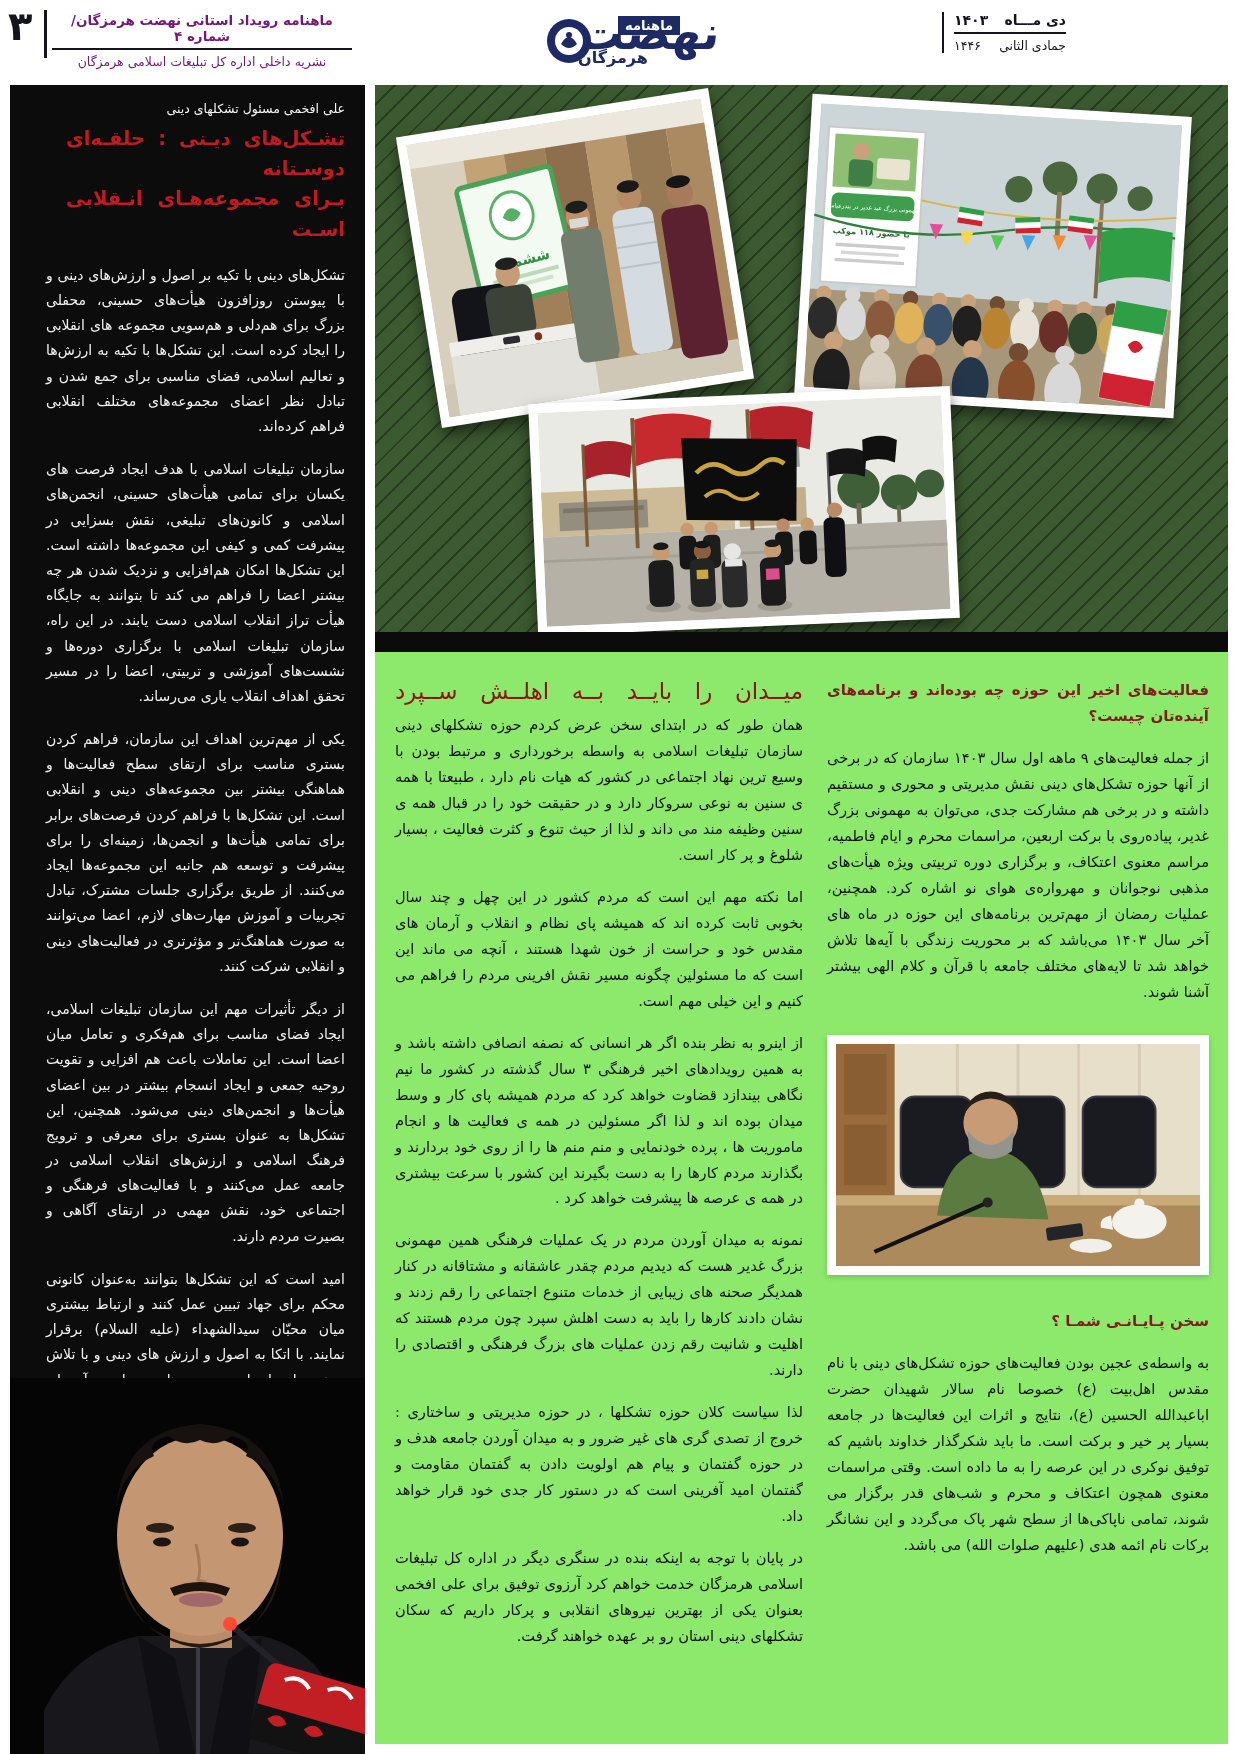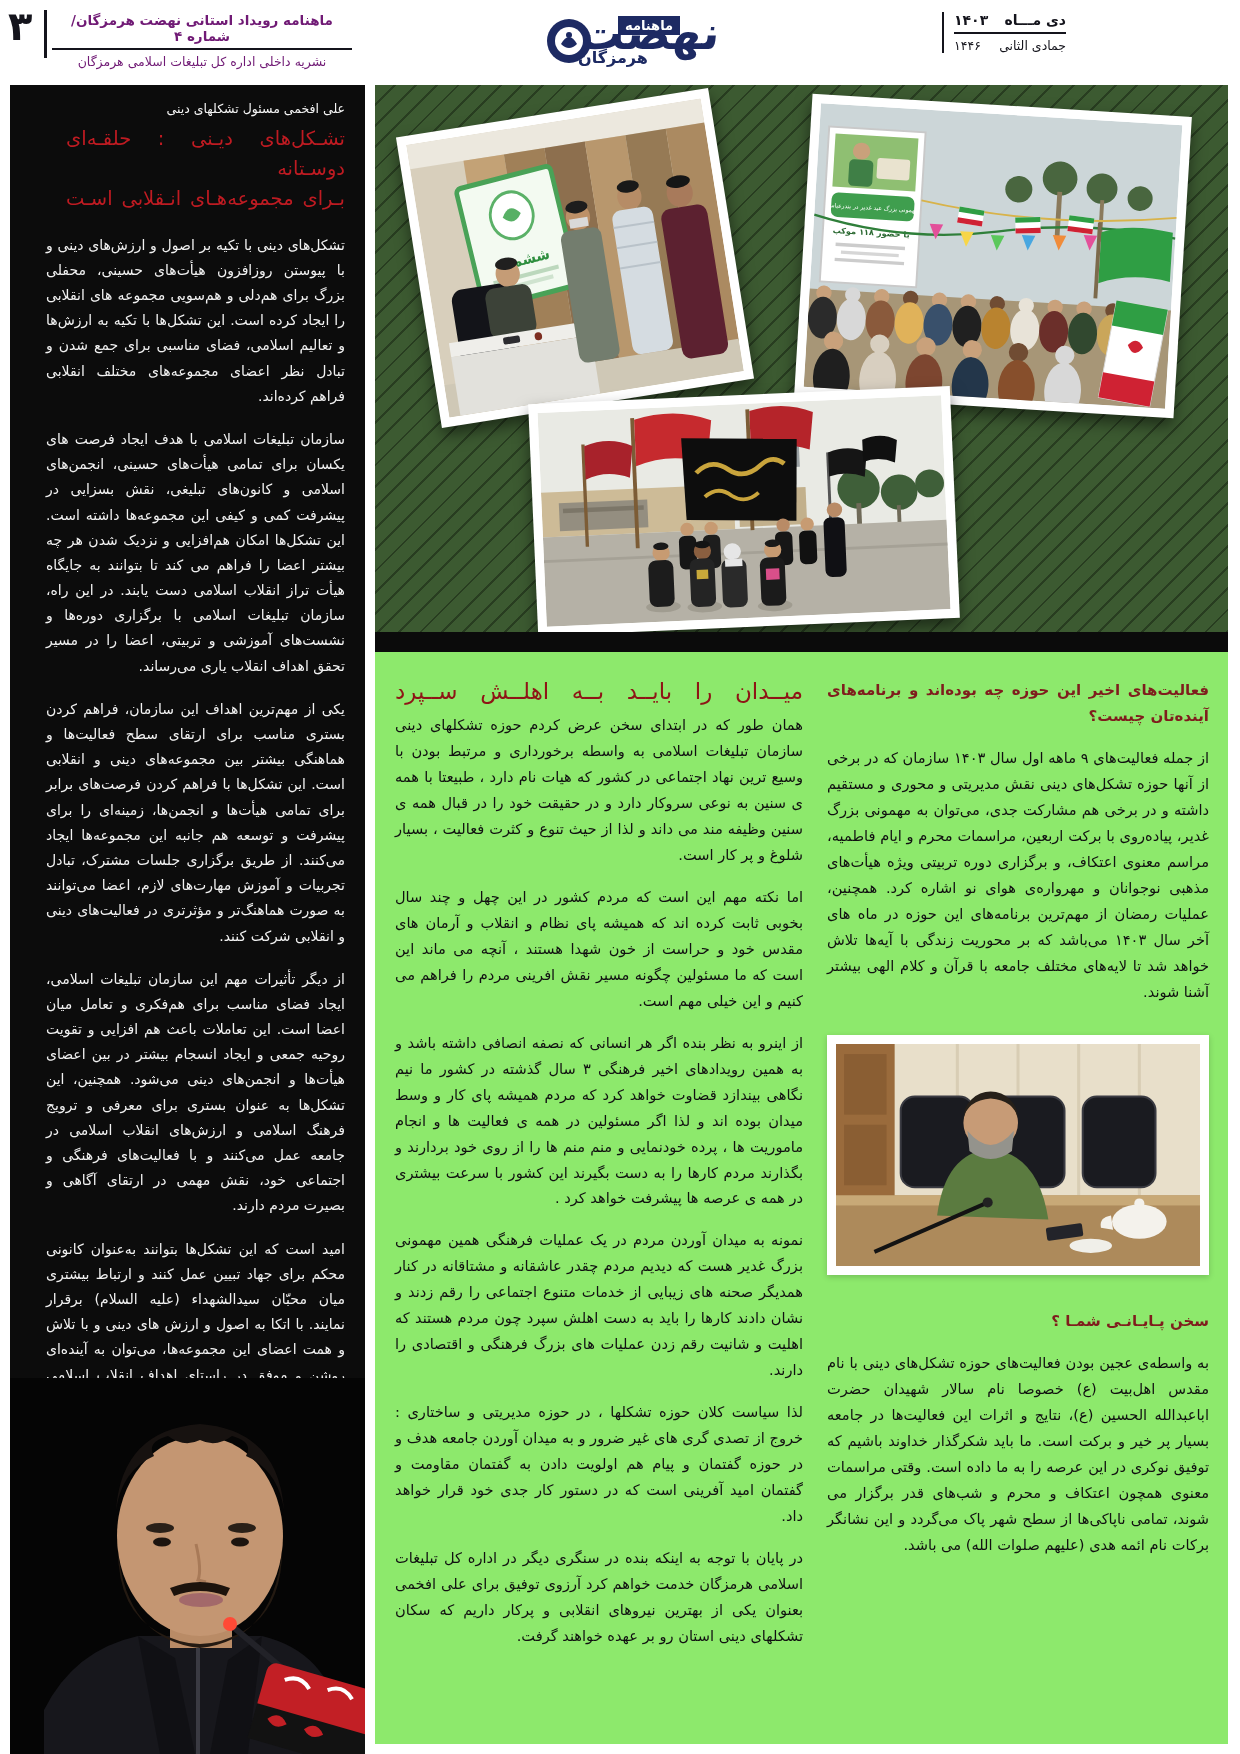--- a/index.html
+++ b/index.html
@@ -25,21 +25,21 @@
   .logo-region { position:absolute; left:58px; top:44px; font-size:16px; font-weight:bold; color:#1d2a63; }
   .header-right { position:absolute; left:942px; top:12px; width:124px; color:#14141c;
                   border-left:2.5px solid #14141c; padding-left:10px; }
   .header-right .row { display:flex; justify-content:space-between; font-size:14px; font-weight:bold; }
   .header-right .row2 { display:flex; justify-content:space-between; font-size:12.5px; }
 
   
   .left-col { position:absolute; left:10px; top:85px; width:355px; height:1669px;
               background:#0c0c0c; color:#f2f2f2; padding:16px 20px 0 36px; overflow:hidden; }
   .byline { font-size:12.5px; text-align:right; margin-bottom:8px; color:#f5f5f5; }
-  .left-headline { color:#bf1b22; font-size:19.5px; font-weight:normal; line-height:1.55;
+  .left-headline { color:#bf1b22; font-size:19.5px; font-weight:bold; line-height:1.55;
                    white-space:pre-line; text-align:justify; text-align-last:justify; margin-bottom:18px;margin-left:20px; }
   .left-col p { font-size:14px; line-height:1.8; text-align:justify; margin-bottom:18px; }
   .press-photo { position:absolute; left:0; bottom:0; width:355px; height:376px; }
   .press-photo svg { display:block; width:100%; height:100%; }
 
   
   .collage { position:absolute; left:375px; top:85px; width:853px; height:547px;
              background-color:#3c5a31;
              background-image:repeating-linear-gradient(135deg, rgba(0,0,0,0) 0 13px, rgba(16,26,12,.45) 13px 15px);
              overflow:hidden; }

